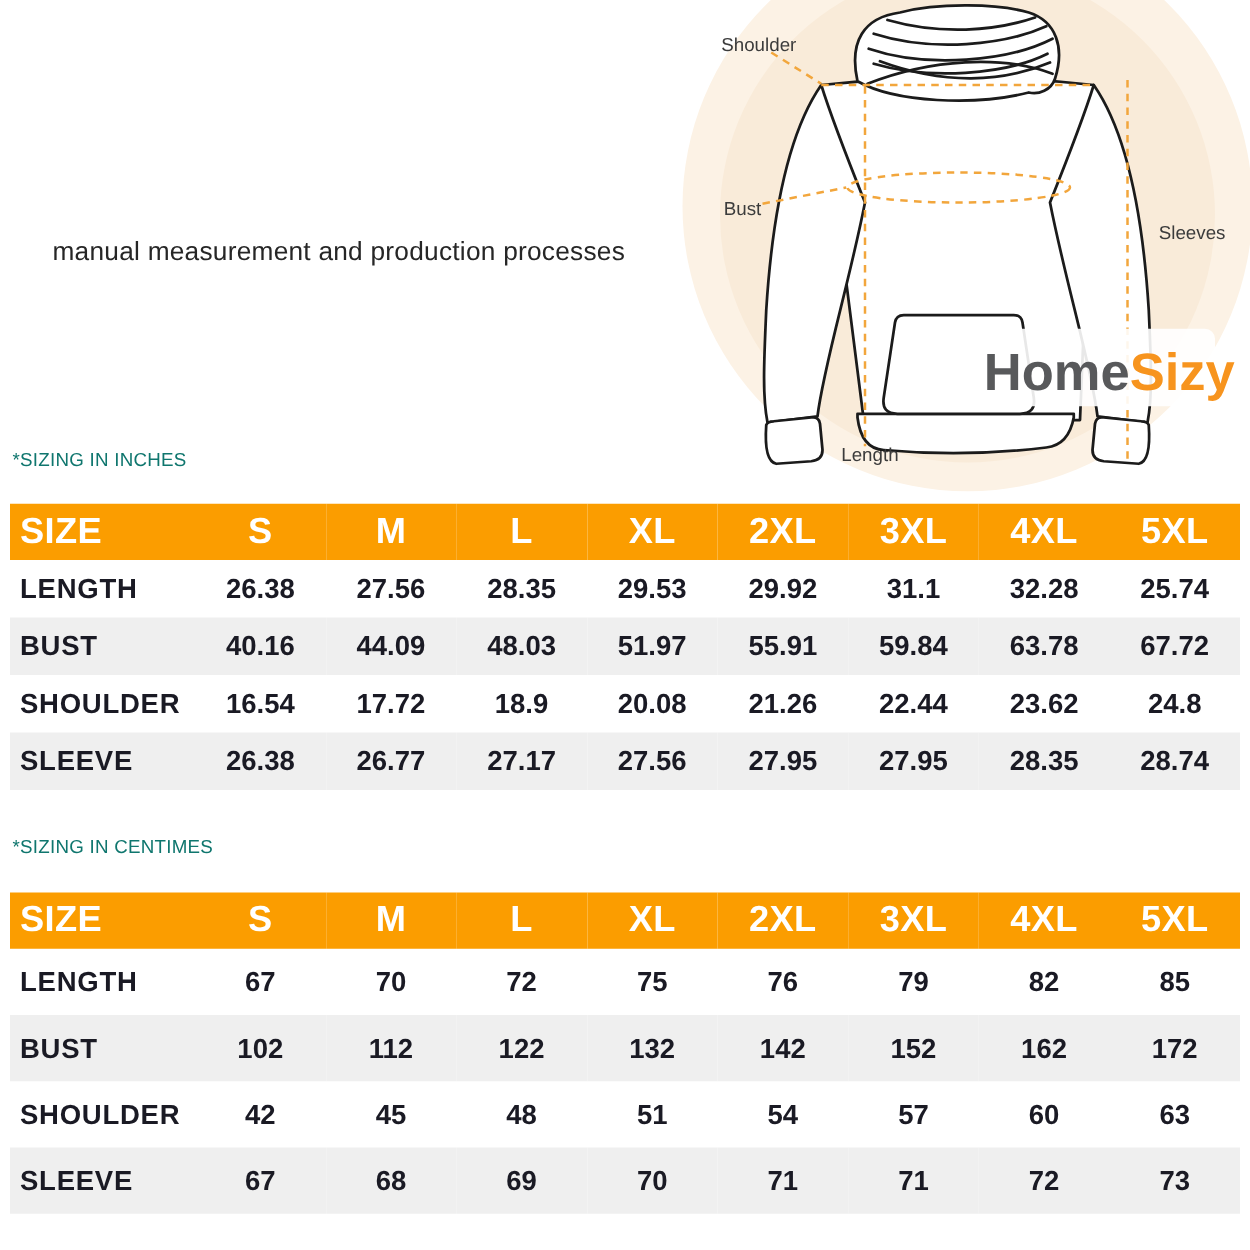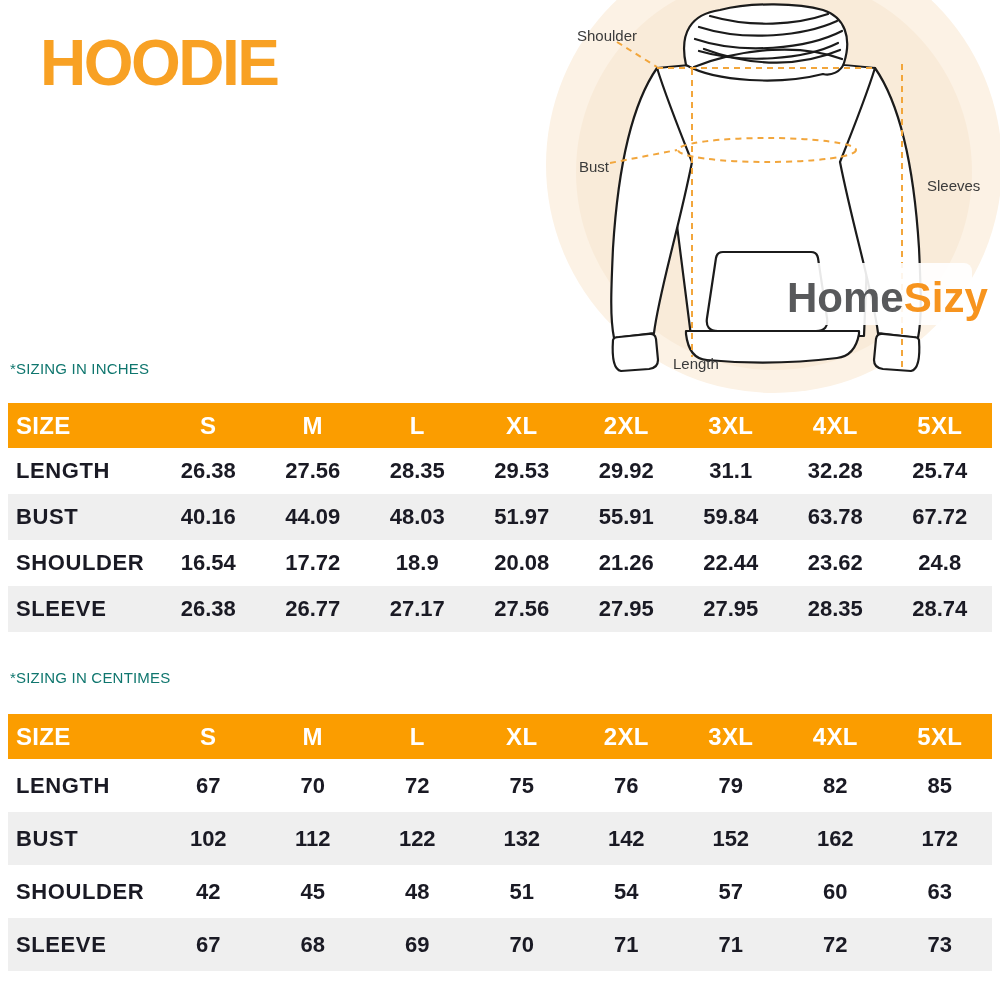--- a/index.html
+++ b/index.html
@@ -19,38 +19,38 @@
   .sec-title { position:absolute; left:10px; font-size:15px; font-weight:normal;
                color:#0f766e; letter-spacing:0.2px; }
   .sec-title.inches   { top:360px; }
   .sec-title.centimes { top:669px; }
 
   table { position:absolute; left:8px; width:984px; border-collapse:collapse;
           table-layout:fixed; }
   table.t-inches   { top:403px; }
   table.t-centimes { top:714px; }
 
-  th { background:#FB9D00; color:#ffffff; font-weight:bold; font-size:24px;
+  th { background:#FB9D00; color:#ffffff; font-weight:bold; font-size:29px;
        text-align:center; height:45px; letter-spacing:0.3px; }
   th.first { text-align:left; padding-left:8px; }
 
   td { font-size:22px; font-weight:bold; color:#1a1a24; text-align:center; }
   .t-inches td   { height:46px; }
   .t-centimes td { height:53px; }
   td.rowlabel { text-align:left; padding-left:8px; letter-spacing:0.6px; }
   tbody tr:nth-child(even) { background:#EFEFEF; }
 </style>
 </head>
 <body>
 
 <div class="title">
-  <div>HOODIE</div>
 </div>
 
 <div class="note">
+  <div>manual measurement and production processes</div>
 </div>
 
 <div class="hoodie-wrap">
   <svg viewBox="0 0 460 397">
     <circle cx="234" cy="165" r="228" fill="#FCF2E5"></circle>
     <circle cx="234" cy="172" r="198" fill="#F9EBD9"></circle>
 
     <g stroke="#1b1b1b" stroke-width="2.2" fill="#ffffff" stroke-linejoin="round" stroke-linecap="round">
       <path d="M117,68 Q230,56 335,68 L324,336 L151,336 Z"></path>
       <path d="M146,334 Q149,359 167,360 Q232,366 297,358 Q315,356 319,334 L319,331 L146,331 Z"></path>

